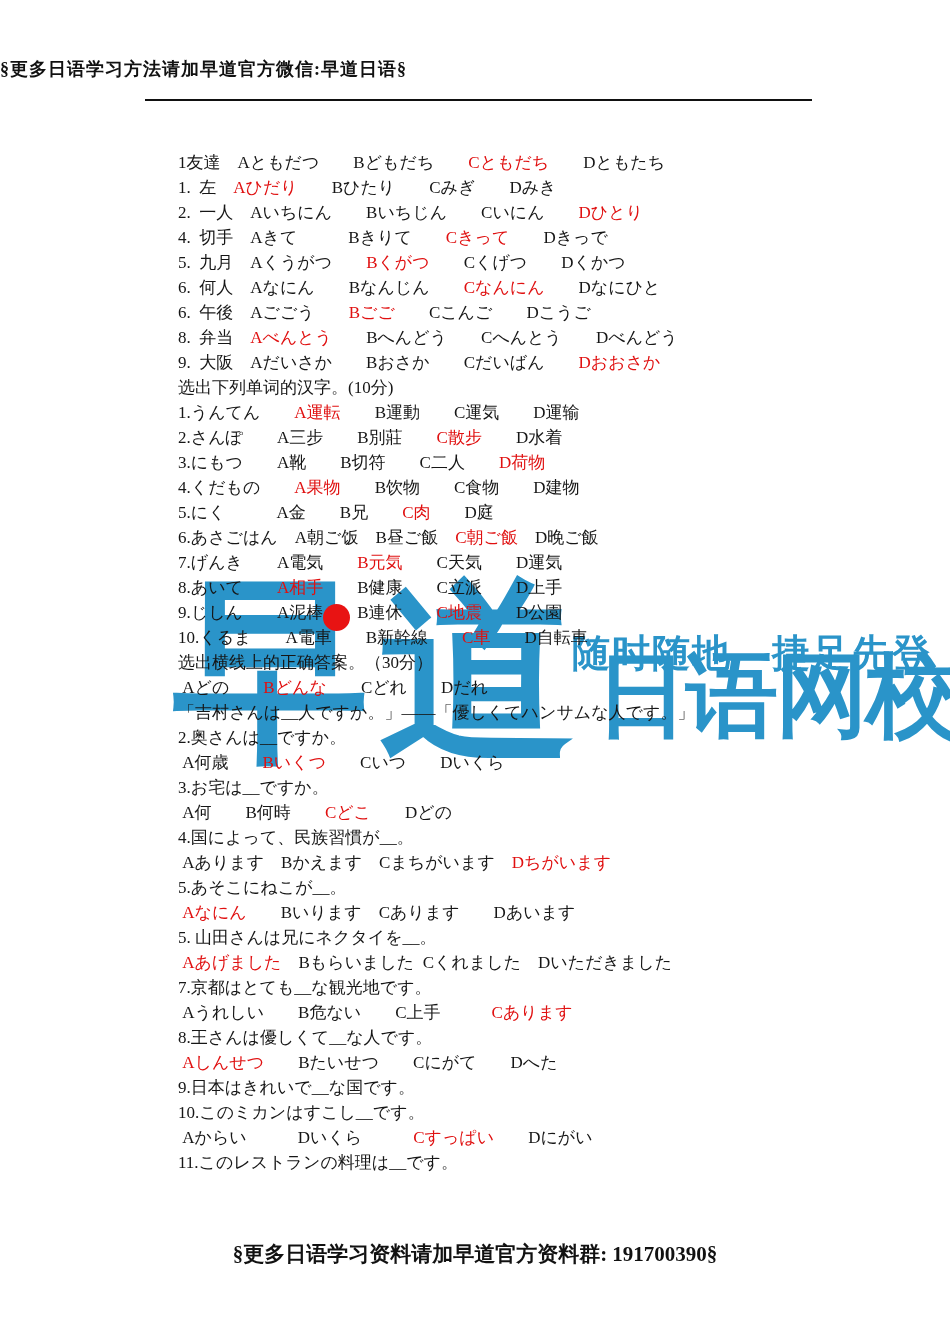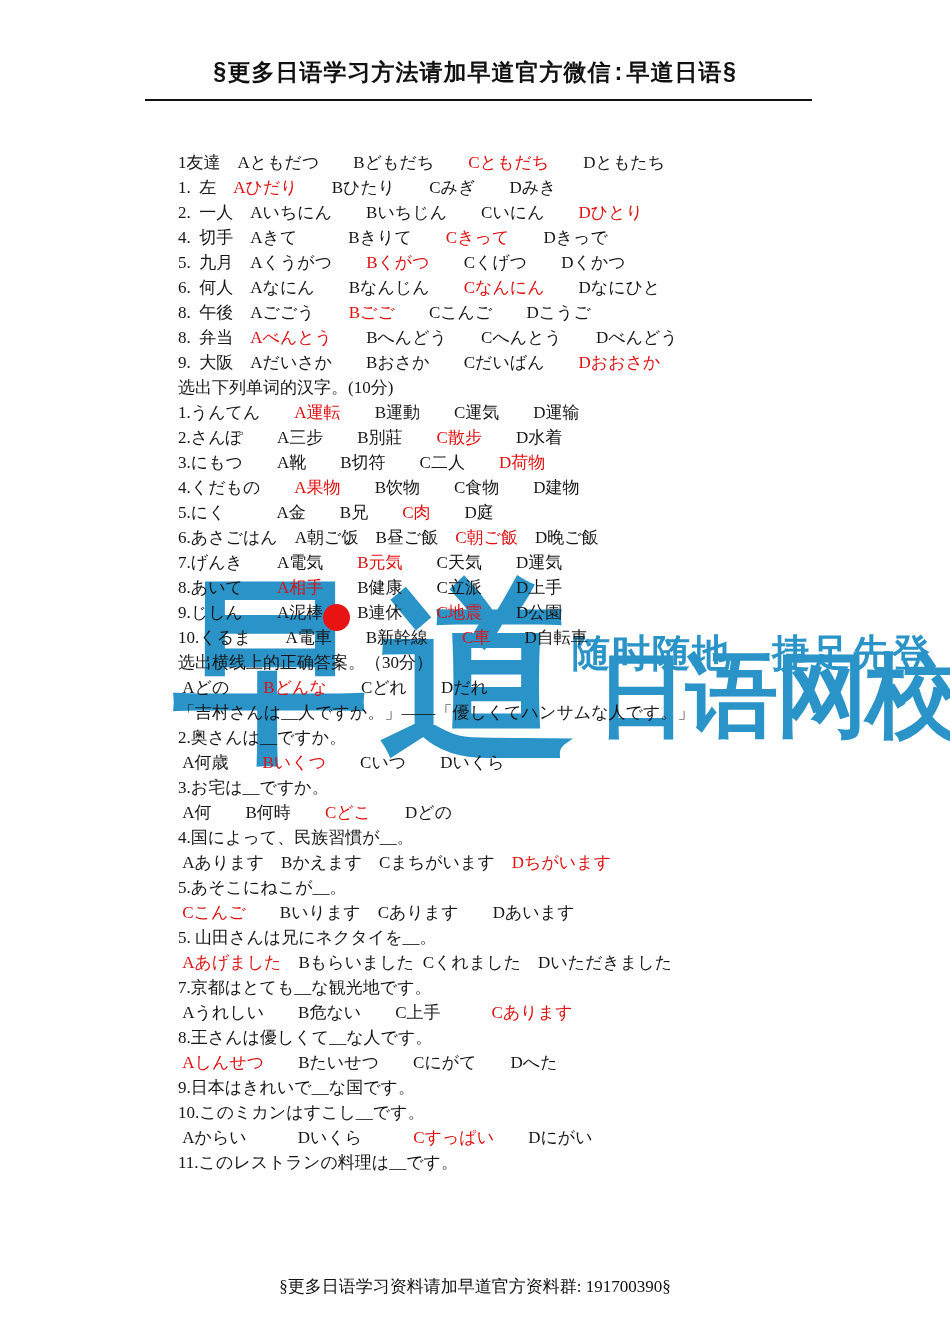--- a/index.html
+++ b/index.html
@@ -7,38 +7,35 @@
     width: 950px; height: 1344px;
     background: #ffffff;
     position: relative;
     overflow: hidden;
     font-family: "Liberation Serif", "DejaVu Serif", serif;
     color: #111111;
   }
   
   .header-title {
     position: absolute; top: 57px; left: 0; width: 100%;
-    text-align: center;
-    font-size: 23px; font-weight: bold;
+    font-size: 18px; font-weight: bold;
     letter-spacing: 1px;
     z-index: 3;
-    font-family: Liberation Mono, monospace;
   }
   .header-rule {
     position: absolute; top: 99px; left: 145px;
     width: 667px; height: 2px;
     background: #111111;
     z-index: 3;
   }
   .footer-note {
     position: absolute; top: 1240px; left: 0; width: 100%;
     text-align: center;
-    font-size: 17px; font-weight: normal;
+    font-size: 21px; font-weight: bold;
     z-index: 3;
-    margin-top: 35px;
   }
   
   #content {
     position: absolute; left: 147px; top: 150px; width: 690px;
     z-index: 2;
   }
   .line {
     font-size: 17px;
     line-height: 25px;
     white-space: pre-wrap;
@@ -77,21 +74,21 @@
 <div class="header-title">§更多日语学习方法请加早道官方微信:早道日语§</div>
 <div class="header-rule"></div>
 
 <div id="content">
     <div class="line"><span>1友達　Aともだつ　　Bどもだち　　</span><span class="ans">Cともだち</span><span>　　Dともたち</span></div>
     <div class="line"><span>1.  左　</span><span class="ans">Aひだり</span><span>　　Bひたり　　Cみぎ　　Dみき</span></div>
     <div class="line"><span>2.  一人　Aいちにん　　Bいちじん　　Cいにん　　</span><span class="ans">Dひとり</span></div>
     <div class="line"><span>4.  切手　Aきて　　　Bきりて　　</span><span class="ans">Cきって</span><span>　　Dきっで</span></div>
     <div class="line"><span>5.  九月　Aくうがつ　　</span><span class="ans">Bくがつ</span><span>　　Cくげつ　　Dくかつ</span></div>
     <div class="line"><span>6.  何人　Aなにん　　Bなんじん　　</span><span class="ans">Cなんにん</span><span>　　Dなにひと</span></div>
-    <div class="line"><span>8.  午後　Aごごう　　</span><span class="ans">Bごご</span><span>　　Cこんご　　Dこうご</span></div>
+    <div class="line"><span>6.  午後　Aごごう　　</span><span class="ans">Bごご</span><span>　　Cこんご　　Dこうご</span></div>
     <div class="line"><span>8.  弁当　</span><span class="ans">Aべんとう</span><span>　　Bへんどう　　Cへんとう　　Dべんどう</span></div>
     <div class="line"><span>9.  大阪　Aだいさか　　Bおさか　　Cだいばん　　</span><span class="ans">Dおおさか</span></div>
     <div class="line"><span>选出下列单词的汉字。(10分)</span></div>
     <div class="line"><span>1.うんてん　　</span><span class="ans">A運転</span><span>　　B運動　　C運気　　D運输</span></div>
     <div class="line"><span>2.さんぽ　　A三步　　B別莊　　</span><span class="ans">C散步</span><span>　　D水着</span></div>
     <div class="line"><span>3.にもつ　　A靴　　B切符　　C二人　　</span><span class="ans">D荷物</span></div>
     <div class="line"><span>4.くだもの　　</span><span class="ans">A果物</span><span>　　B饮物　　C食物　　D建物</span></div>
     <div class="line"><span>5.にく　　　A金　　B兄　　</span><span class="ans">C肉</span><span>　　D庭</span></div>
     <div class="line"><span>6.あさごはん　A朝ご饭　B昼ご飯　</span><span class="ans">C朝ご飯</span><span>　D晚ご飯</span></div>
     <div class="line"><span>7.げんき　　A電気　　</span><span class="ans">B元気</span><span>　　C天気　　D運気</span></div>
@@ -101,21 +98,21 @@
     <div class="line"><span>选出横线上的正确答案。（30分）</span></div>
     <div class="line"><span> Aどの　　</span><span class="ans">Bどんな</span><span>　　Cどれ　　Dだれ</span></div>
     <div class="line"><span>「吉村さんは__人ですか。」――「優しくてハンサムな人です。」</span></div>
     <div class="line"><span>2.奥さんは__ですか。</span></div>
     <div class="line"><span> A何歳　　</span><span class="ans">Bいくつ</span><span>　　Cいつ　　Dいくら</span></div>
     <div class="line"><span>3.お宅は__ですか。</span></div>
     <div class="line"><span> A何　　B何時　　</span><span class="ans">Cどこ</span><span>　　Dどの</span></div>
     <div class="line"><span>4.国によって、民族習慣が__。</span></div>
     <div class="line"><span> Aあります　Bかえます　Cまちがいます　</span><span class="ans">Dちがいます</span></div>
     <div class="line"><span>5.あそこにねこが__。</span></div>
-    <div class="line"><span> </span><span class="ans">Cこんご</span><span>　　Bいります　Cあります　　Dあいます</span></div>
+    <div class="line"><span> </span><span class="ans">Aなにん</span><span>　　Bいります　Cあります　　Dあいます</span></div>
     <div class="line"><span>5. 山田さんは兄にネクタイを__。</span></div>
     <div class="line"><span> </span><span class="ans">Aあげました</span><span>　Bもらいました  Cくれました　Dいただきました</span></div>
     <div class="line"><span>7.京都はとても__な観光地です。</span></div>
     <div class="line"><span> Aうれしい　　B危ない　　C上手　　　</span><span class="ans">Cあります</span></div>
     <div class="line"><span>8.王さんは優しくて__な人です。</span></div>
     <div class="line"><span> </span><span class="ans">Aしんせつ</span><span>　　Bたいせつ　　Cにがて　　Dへた</span></div>
     <div class="line"><span>9.日本はきれいで__な国です。</span></div>
     <div class="line"><span>10.このミカンはすこし__です。</span></div>
     <div class="line"><span> Aからい　　　Dいくら　　　</span><span class="ans">Cすっぱい</span><span>　　Dにがい</span></div>
     <div class="line"><span>11.このレストランの料理は__です。</span></div>

